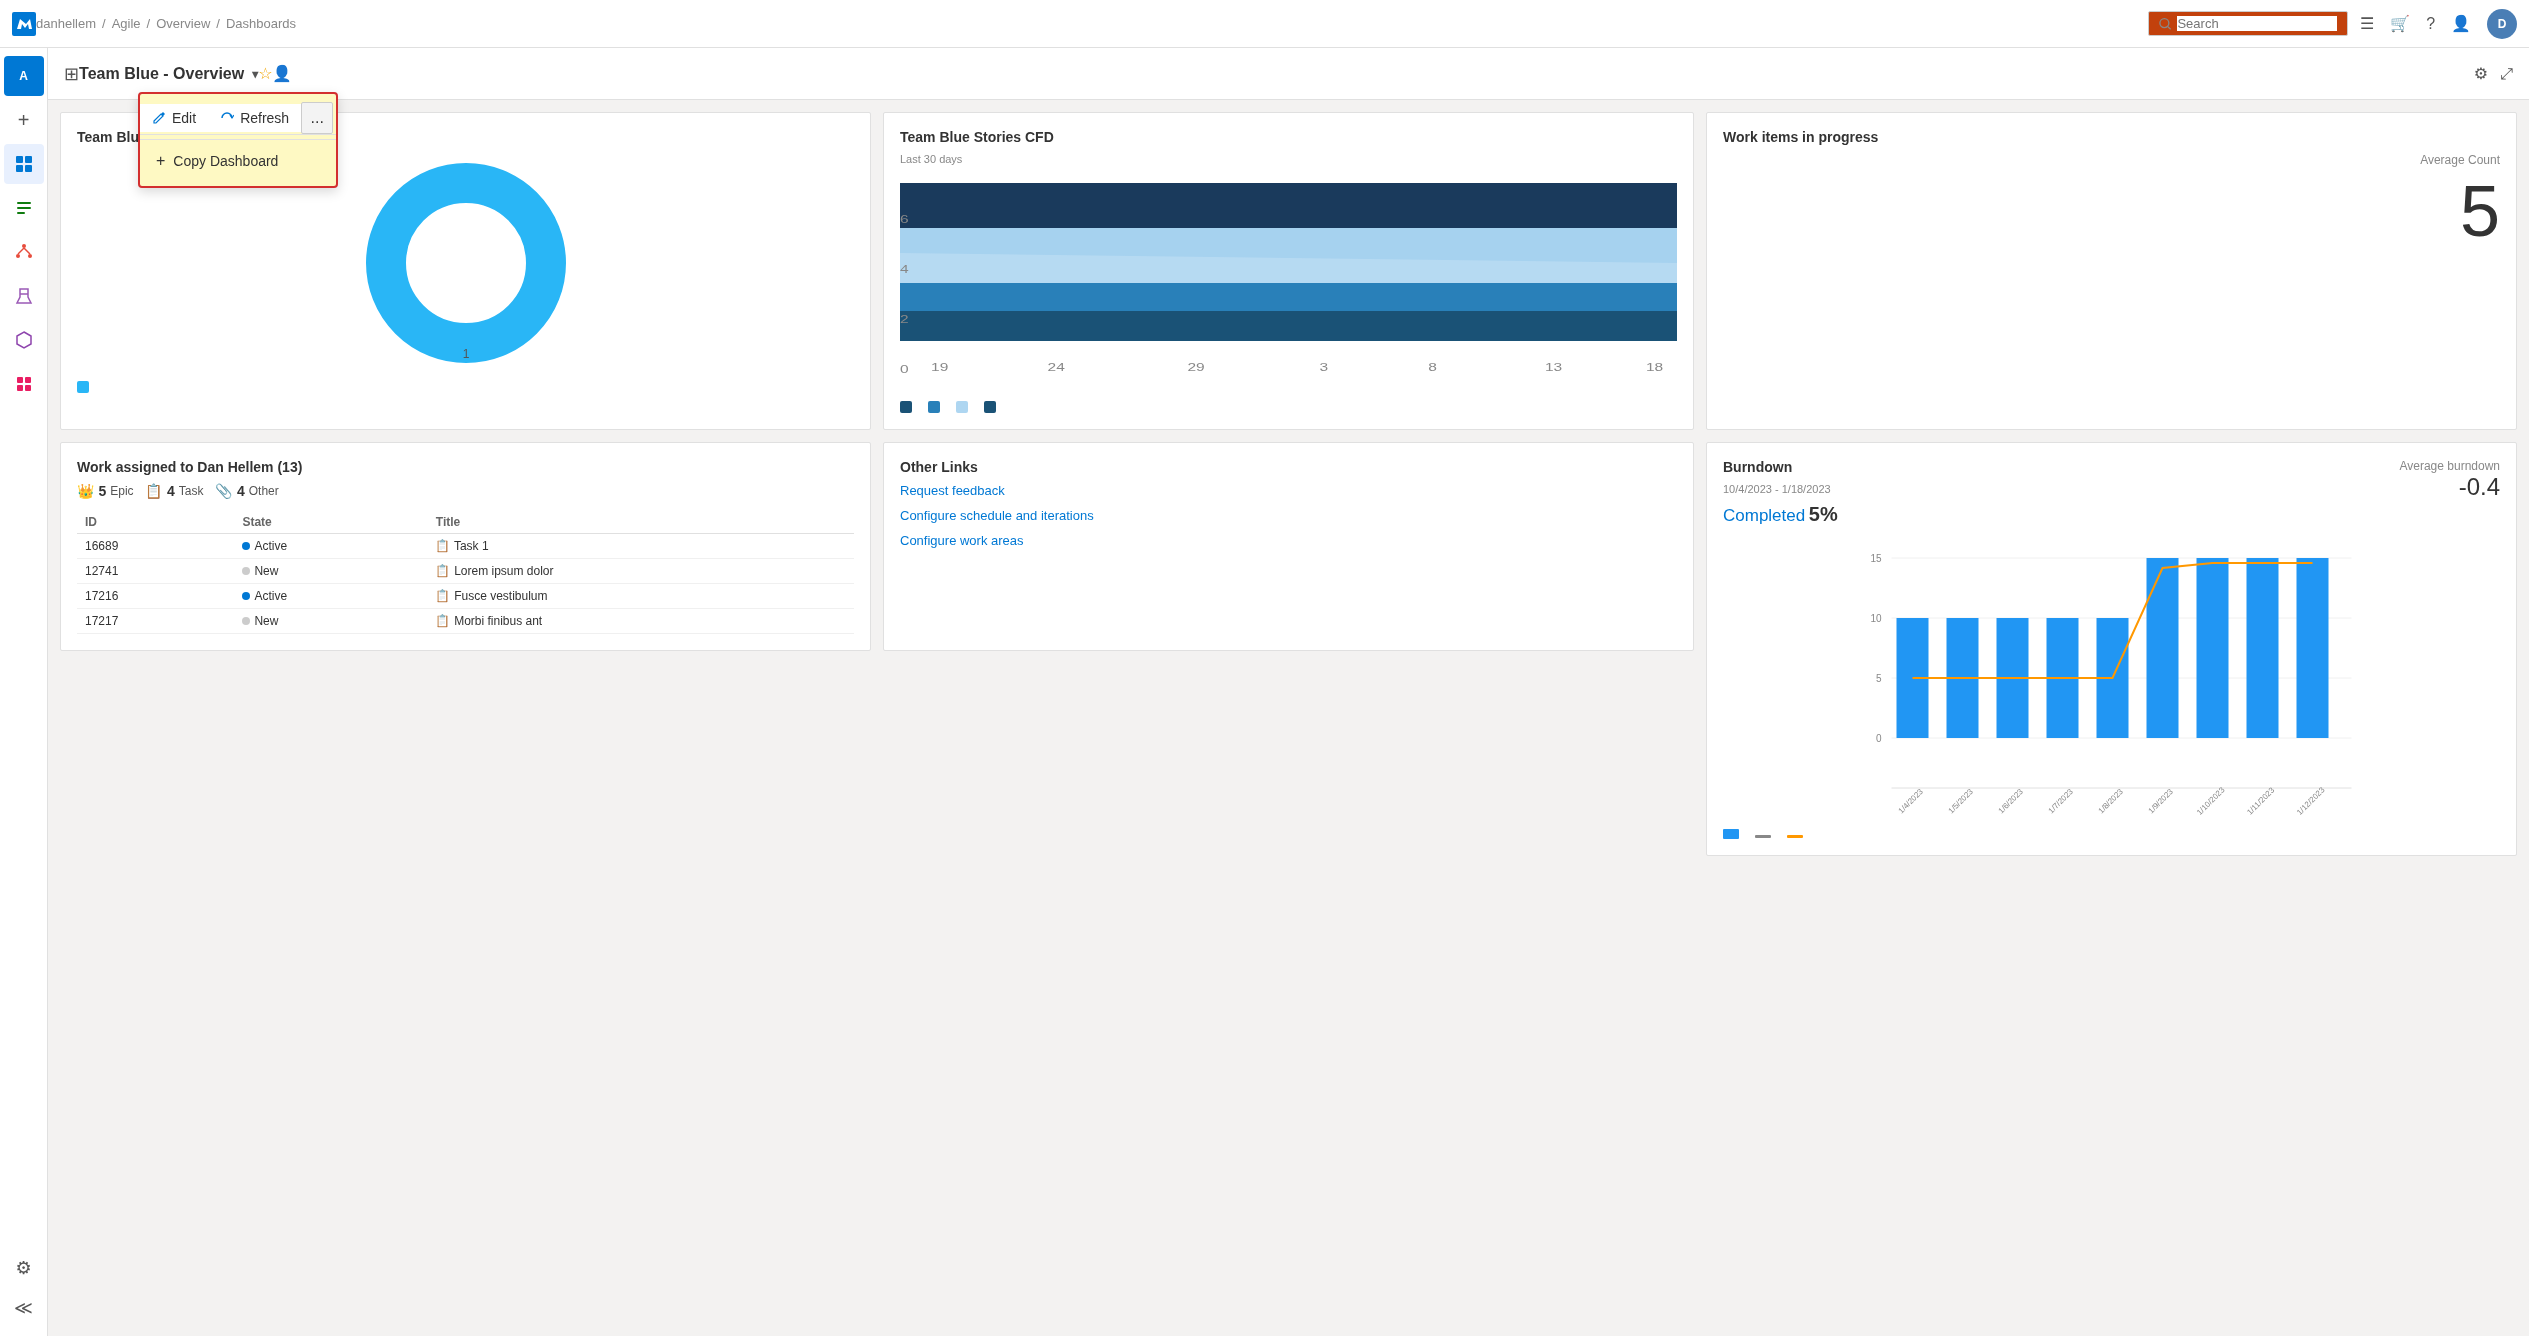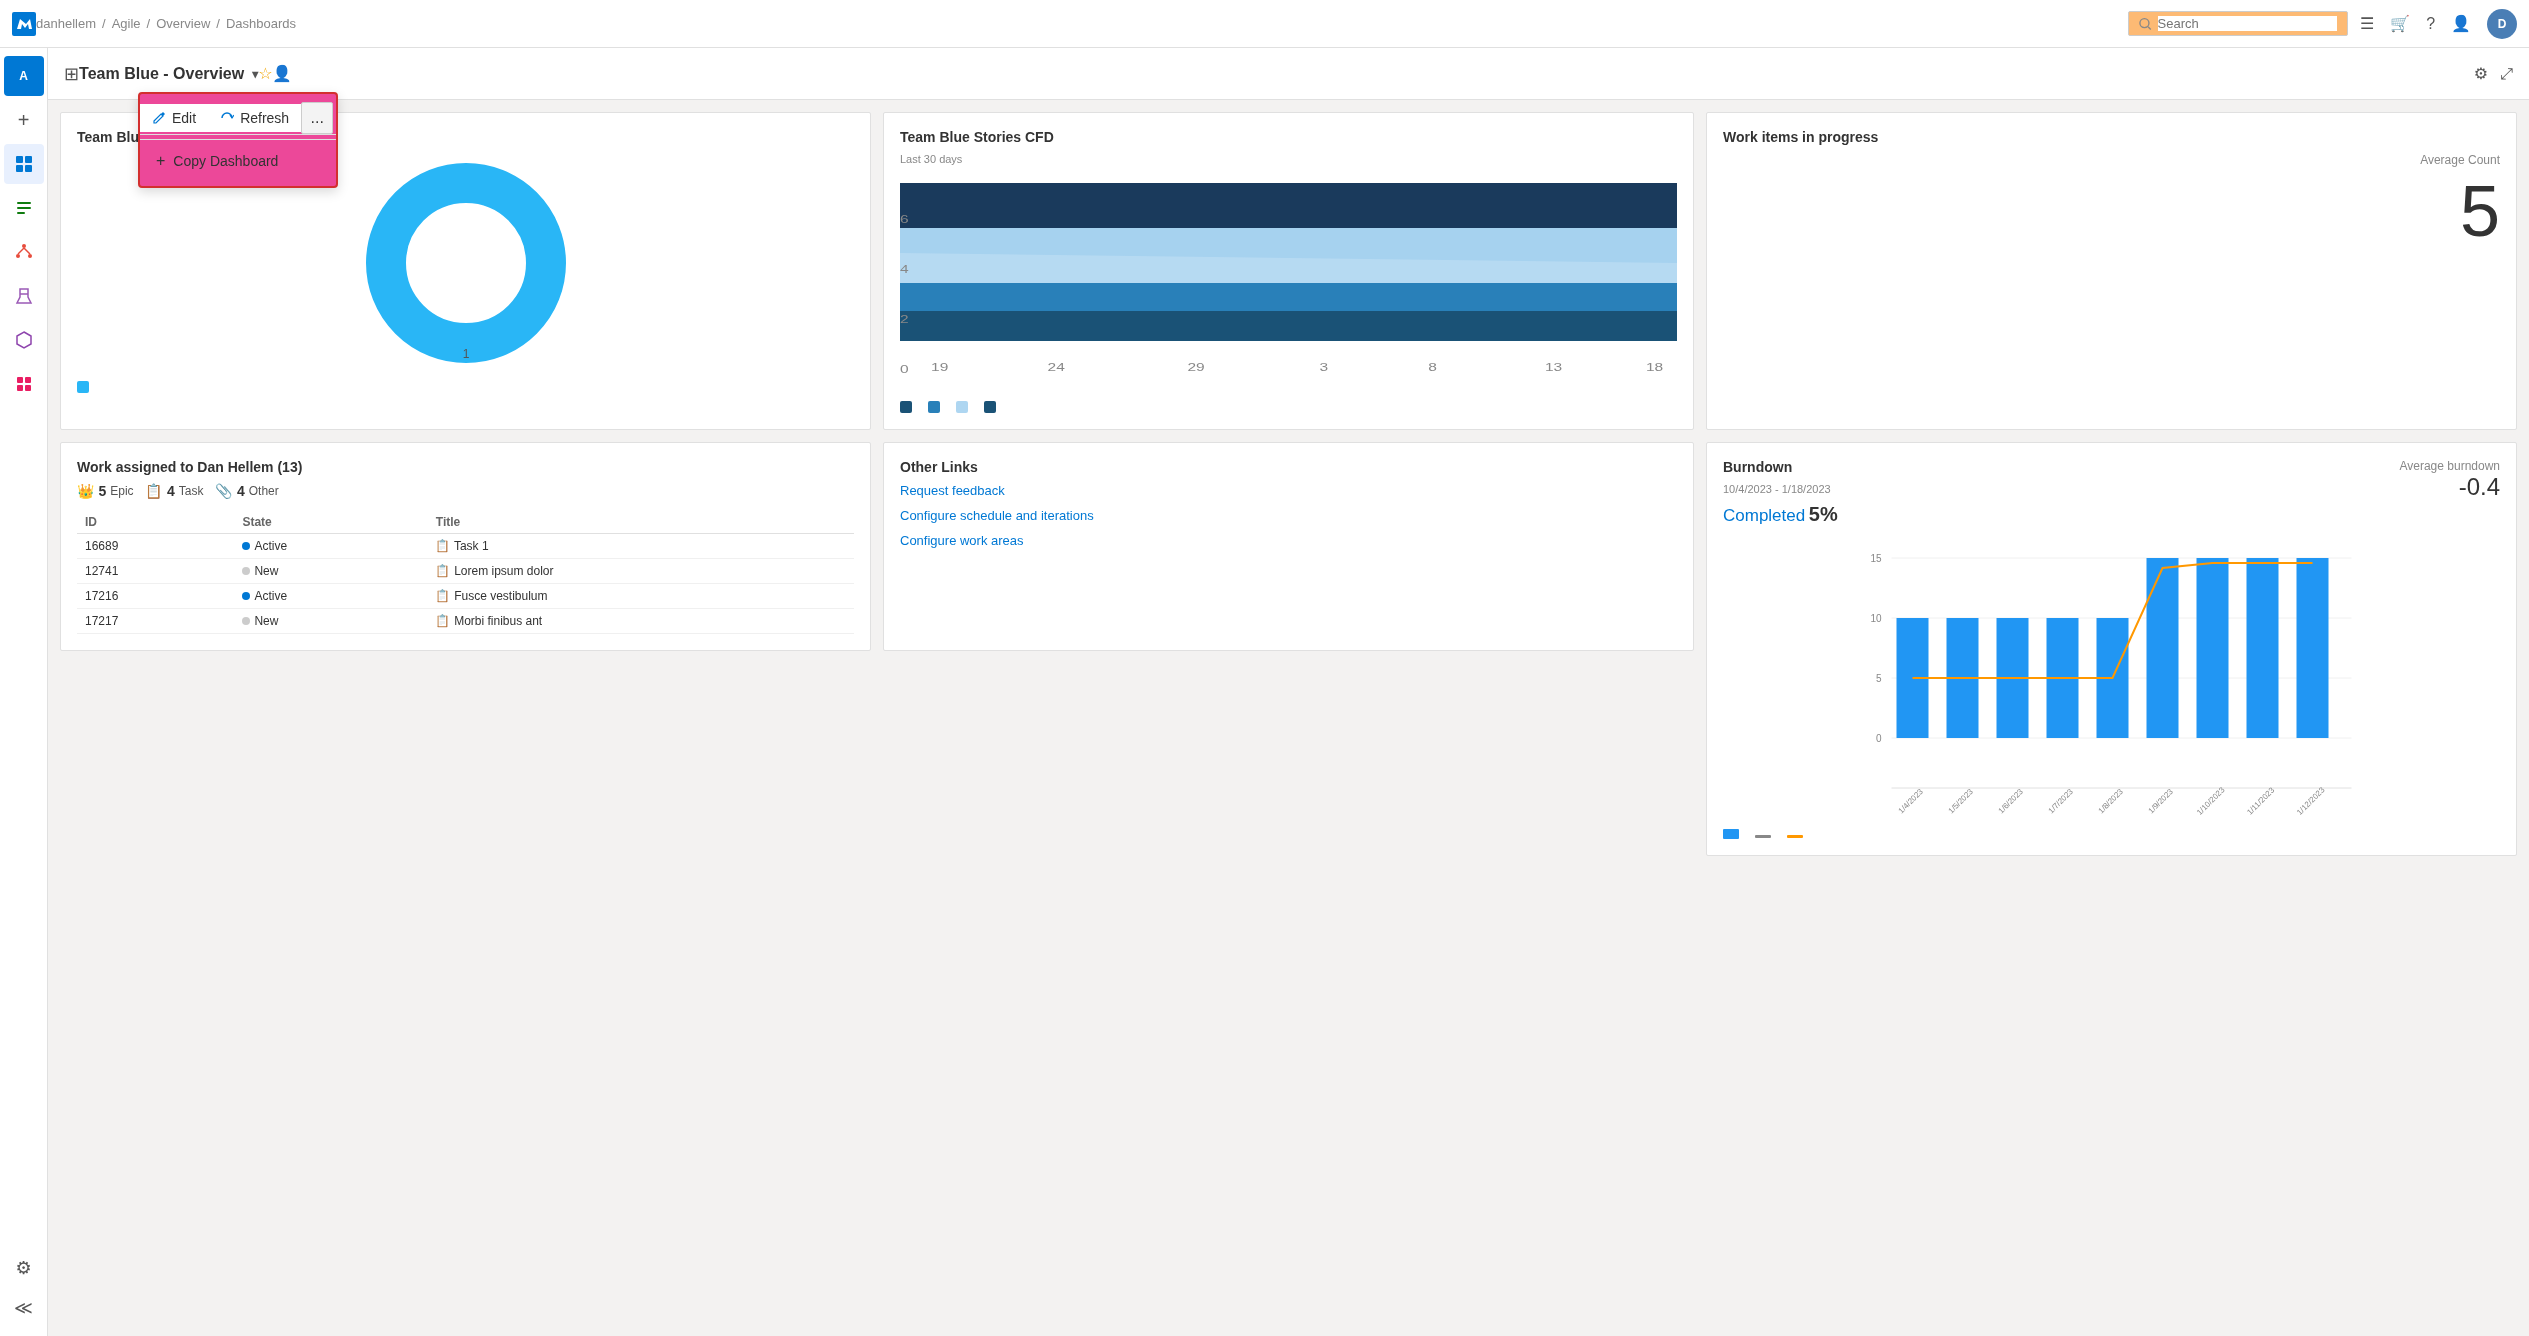--- a/index.html
+++ b/index.html
@@ -8,21 +8,21 @@
     
     .topnav {
       display: flex; align-items: center; background: #fff; height: 48px;
       border-bottom: 1px solid #e0e0e0; padding: 0 12px; gap: 0; position: relative; z-index: 100;
     }
     .topnav-breadcrumb { display: flex; align-items: center; gap: 6px; color: #333; font-size: 13px; }
     .topnav-breadcrumb span { color: #888; }
     .topnav-search {
       margin-left: auto; display: flex; align-items: center;
       border: 1px solid #ccc; border-radius: 2px; padding: 4px 10px;
-      gap: 6px; background: #fdba74; width: 220px;
+      gap: 6px; background: #c2410c; width: 200px;
     }
     .topnav-search input { border: none; outline: none; font-size: 13px; width: 100%; }
     .topnav-icons { display: flex; gap: 16px; align-items: center; margin-left: 12px; }
     .topnav-icon { font-size: 16px; color: #555; cursor: pointer; }
     .topnav-avatar {
       width: 30px; height: 30px; border-radius: 50%; background: #4a7eb5;
       color: #fff; display: flex; align-items: center; justify-content: center; font-size: 12px; font-weight: bold;
     }
 
     
@@ -51,21 +51,21 @@
     .dash-title-icon { font-size: 18px; color: #555; }
     .dash-chevron { font-size: 12px; color: #555; cursor: pointer; }
     .dash-star { font-size: 16px; color: #f0a500; cursor: pointer; }
     .dash-person { font-size: 16px; color: #555; cursor: pointer; }
     .dash-settings { margin-left: auto; display: flex; gap: 12px; align-items: center; }
     .dash-settings-icon { font-size: 16px; color: #555; cursor: pointer; }
 
     
     .dropdown-popup {
       position: absolute; top: 44px; left: 90px;
-      background: #ec4899; border: 2px solid #d32f2f; border-radius: 4px;
+      background: #fef9c3; border: 2px solid #d32f2f; border-radius: 4px;
       box-shadow: 0 4px 12px rgba(0,0,0,0.15); z-index: 200; min-width: 200px; padding: 8px 0;
     }
     .dropdown-item {
       display: flex; align-items: center; gap: 8px; padding: 8px 16px;
       cursor: pointer; font-size: 14px; color: #333;
     }
     .dropdown-divider { border-top: 1px solid #e0e0e0; margin: 4px 0; }
     .btn-edit { display: flex; align-items: center; gap: 6px; padding: 6px 12px; border: none; background: #fff; cursor: pointer; font-size: 14px; color: #333; }
     .btn-refresh { display: flex; align-items: center; gap: 6px; padding: 6px 12px; border: none; background: #fff; cursor: pointer; font-size: 14px; color: #333; }
     .btn-more {

